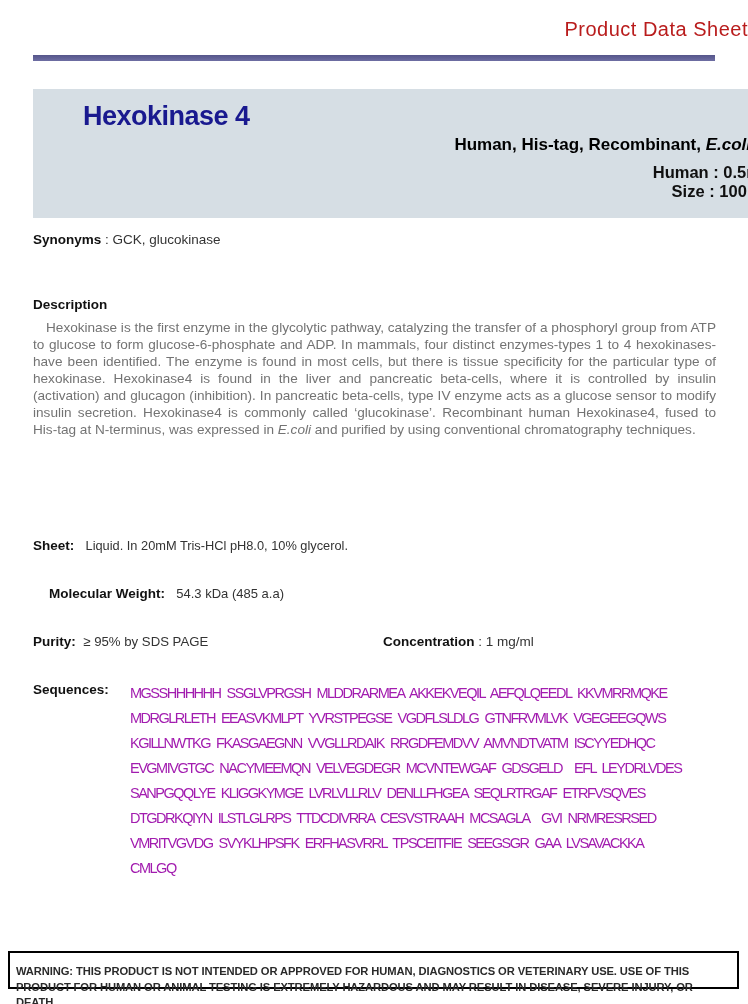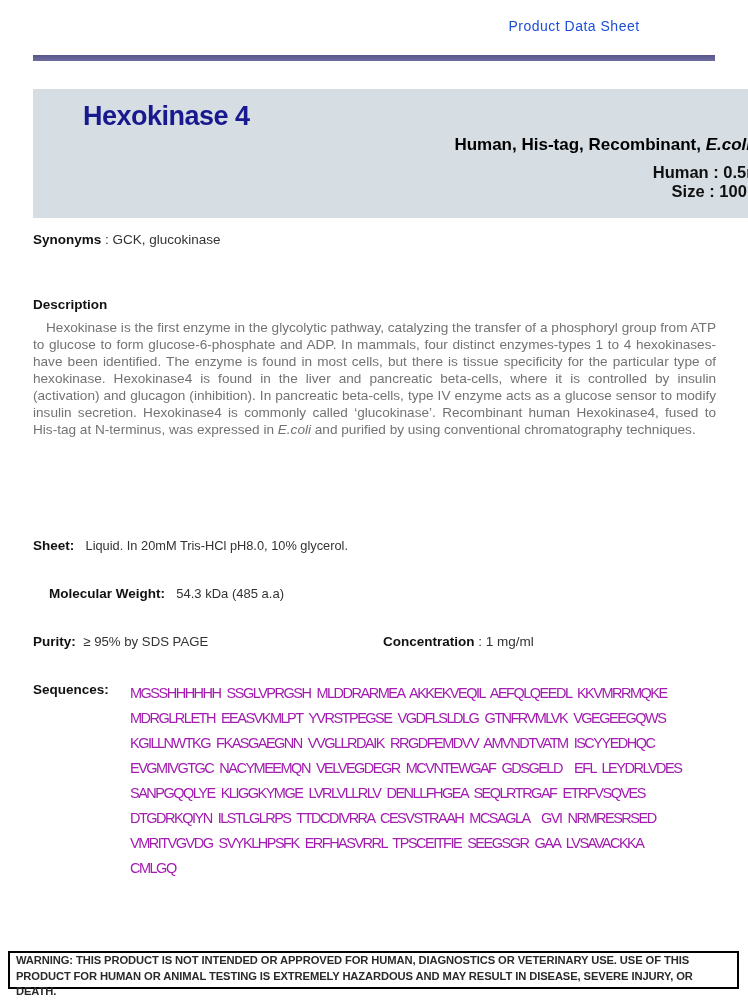--- a/index.html
+++ b/index.html
@@ -10,24 +10,24 @@
     width: 748px;
     height: 1004px;
     background: #ffffff;
     overflow: hidden;
   }
 
   
   .doc-title {
     position: absolute;
     left: 400px; top: 18px; width: 348px;
-    text-align: center;
-    font-size: 14px;
+    text-align: right;
+    font-size: 20px;
     letter-spacing: 0.5px;
-    color: #1d4ed8;
+    color: #b91c1c;
   }
   .divider-bar {
     position: absolute;
     left: 33px; top: 55px; width: 682px; height: 6px;
     background: linear-gradient(#55558a, #6e6ea3);
   }
 
   
   .banner {
     position: absolute;
@@ -108,21 +108,21 @@
     white-space: pre;
     line-height: 25px;
     color: #a21caf;
   }
 
   
   .warning-box {
     position: absolute;
     left: 8px; top: 951px; width: 731px; height: 38px;
     border: 2px solid #000;
-    padding: 0 6px;
+    padding: 11px 6px;
     font-size: 11.2px;
     line-height: 15.5px;
     letter-spacing: -0.1px;
     font-weight: bold;
     color: #2a2a2a;
   }
 </style>
 </head>
 <body>
 

